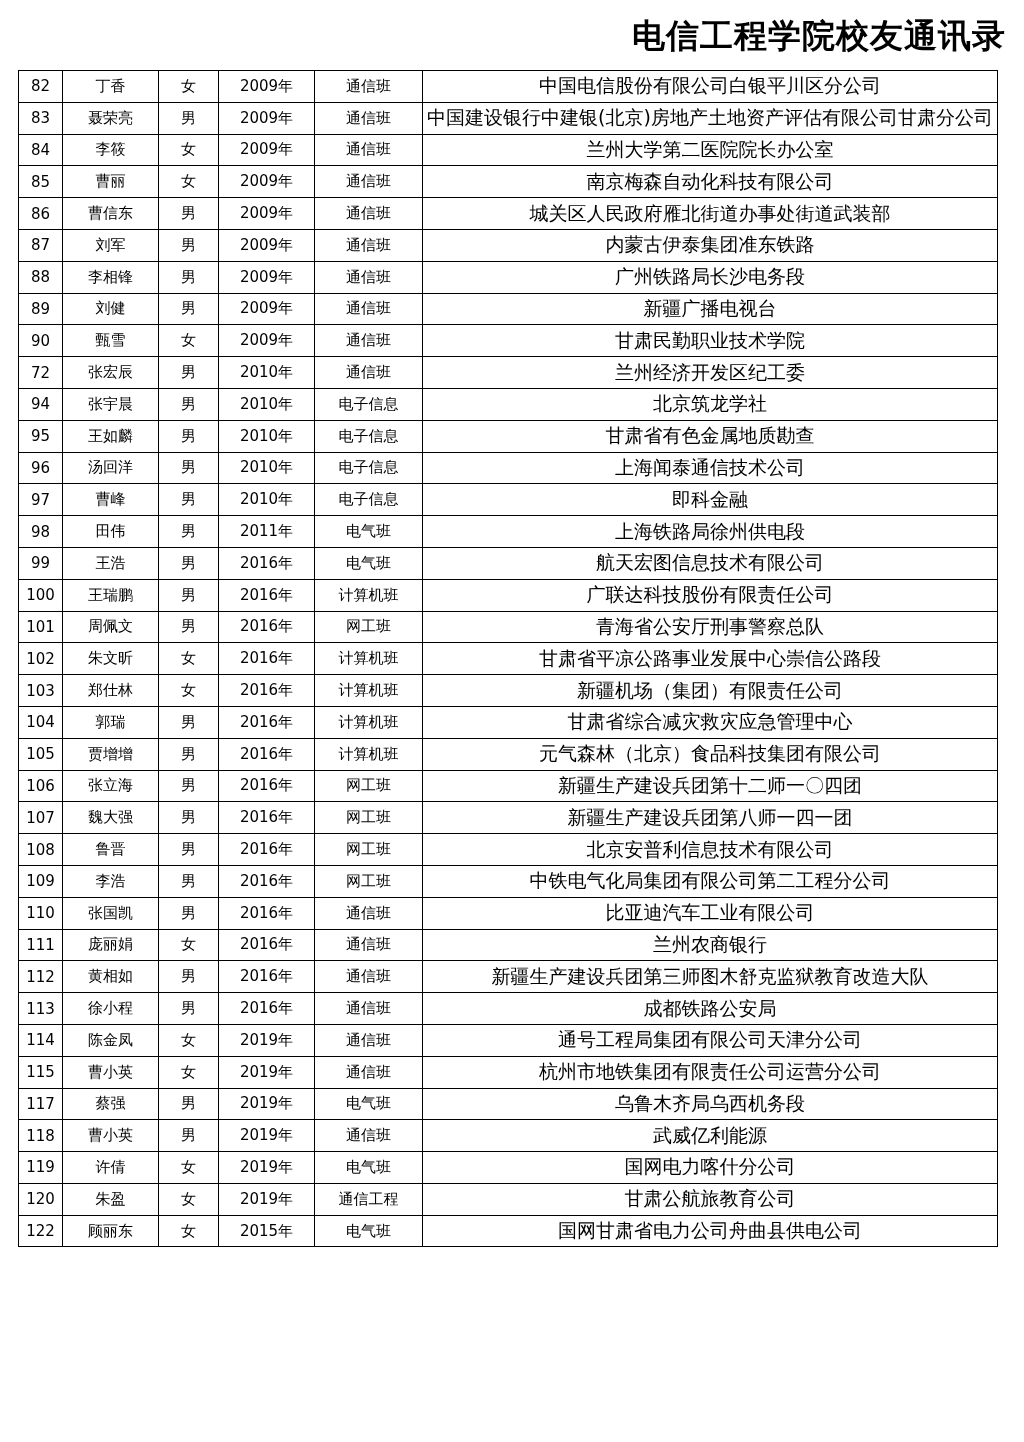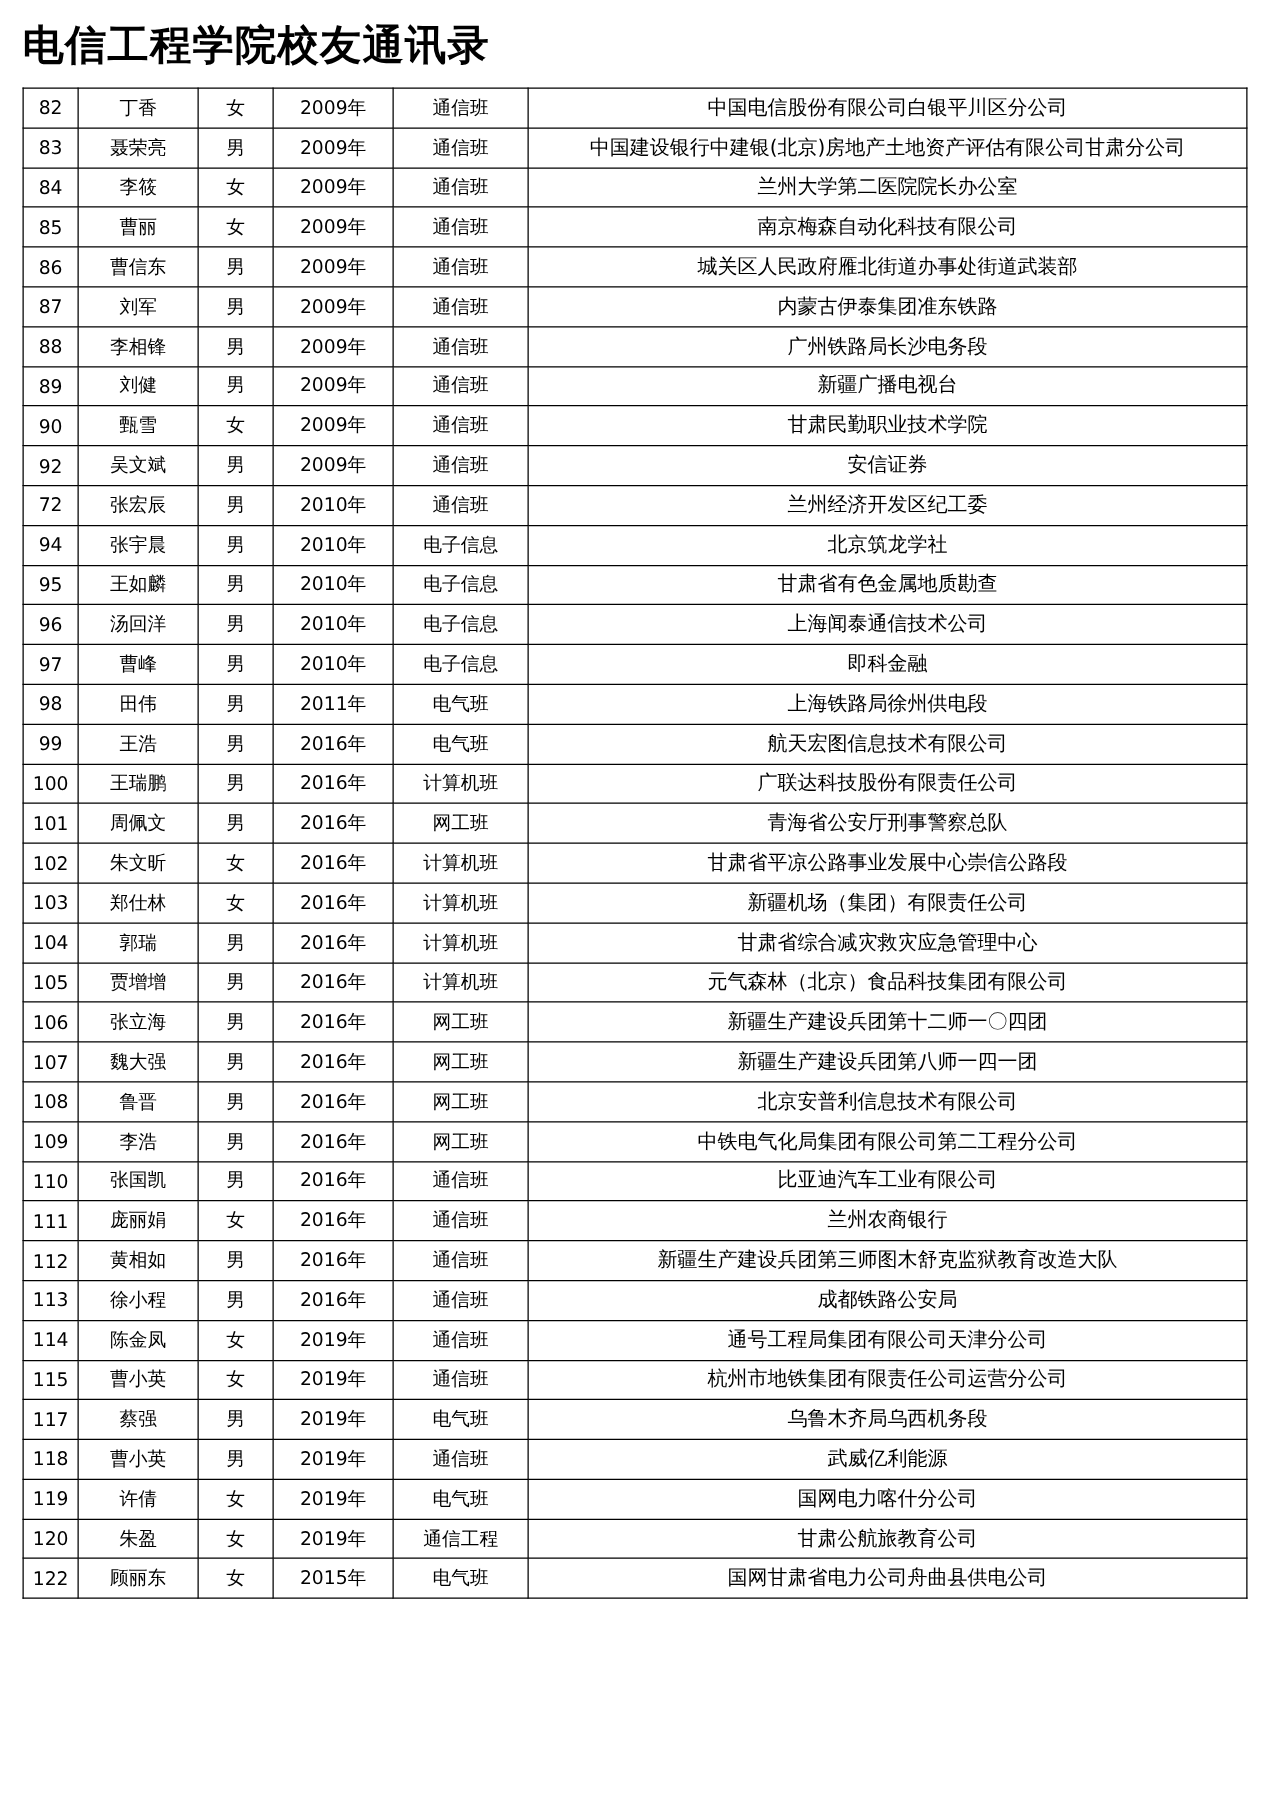--- a/index.html
+++ b/index.html
@@ -15,21 +15,21 @@
     overflow: hidden;
   }
   .page {
     width: 1024px;
     height: 1442px;
     box-sizing: border-box;
     padding: 8px 18px 0 18px;
     position: relative;
   }
   .doc-title {
-    text-align: left;
+    text-align: right;
     font-size: 33px;
     font-weight: bold;
     letter-spacing: 1px;
     line-height: 48px;
     margin: 4px 0 10px 0;
     font-family: "DejaVu Sans", "Liberation Sans", sans-serif;
   }
   table.roster {
     border-collapse: collapse;
     width: 980px;
@@ -45,21 +45,21 @@
     white-space: nowrap;
     overflow: hidden;
     font-family: "DejaVu Sans", "Liberation Sans", sans-serif;
   }
   .c-index { width: 44px; }
   .c-name  { width: 96px; }
   .c-sex   { width: 60px; }
   .c-year  { width: 96px; }
   .c-class { width: 108px; }
   .c-unit  { width: auto; }
-  .c-unit-cell { font-size: 16px; }
+  .c-unit-cell { font-size: 19px; }
 </style>
 </head>
 <body>
 
 <div class="page">
 
   <div class="doc-title">电信工程学院校友通讯录</div>
 
   <table class="roster">
     <colgroup>
@@ -137,28 +137,20 @@
         </tr>
         <tr>
           <td class="c-index-cell">90</td>
           <td class="c-name-cell">甄雪</td>
           <td class="c-sex-cell">女</td>
           <td class="c-year-cell">2009年</td>
           <td class="c-class-cell">通信班</td>
           <td class="c-unit-cell">甘肃民勤职业技术学院</td>
         </tr>
         <tr>
-          <td class="c-index-cell">92</td>
-          <td class="c-name-cell">吴文斌</td>
-          <td class="c-sex-cell">男</td>
-          <td class="c-year-cell">2009年</td>
-          <td class="c-class-cell">通信班</td>
-          <td class="c-unit-cell">安信证券</td>
-        </tr>
-        <tr>
           <td class="c-index-cell">72</td>
           <td class="c-name-cell">张宏辰</td>
           <td class="c-sex-cell">男</td>
           <td class="c-year-cell">2010年</td>
           <td class="c-class-cell">通信班</td>
           <td class="c-unit-cell">兰州经济开发区纪工委</td>
         </tr>
         <tr>
           <td class="c-index-cell">94</td>
           <td class="c-name-cell">张宇晨</td>

